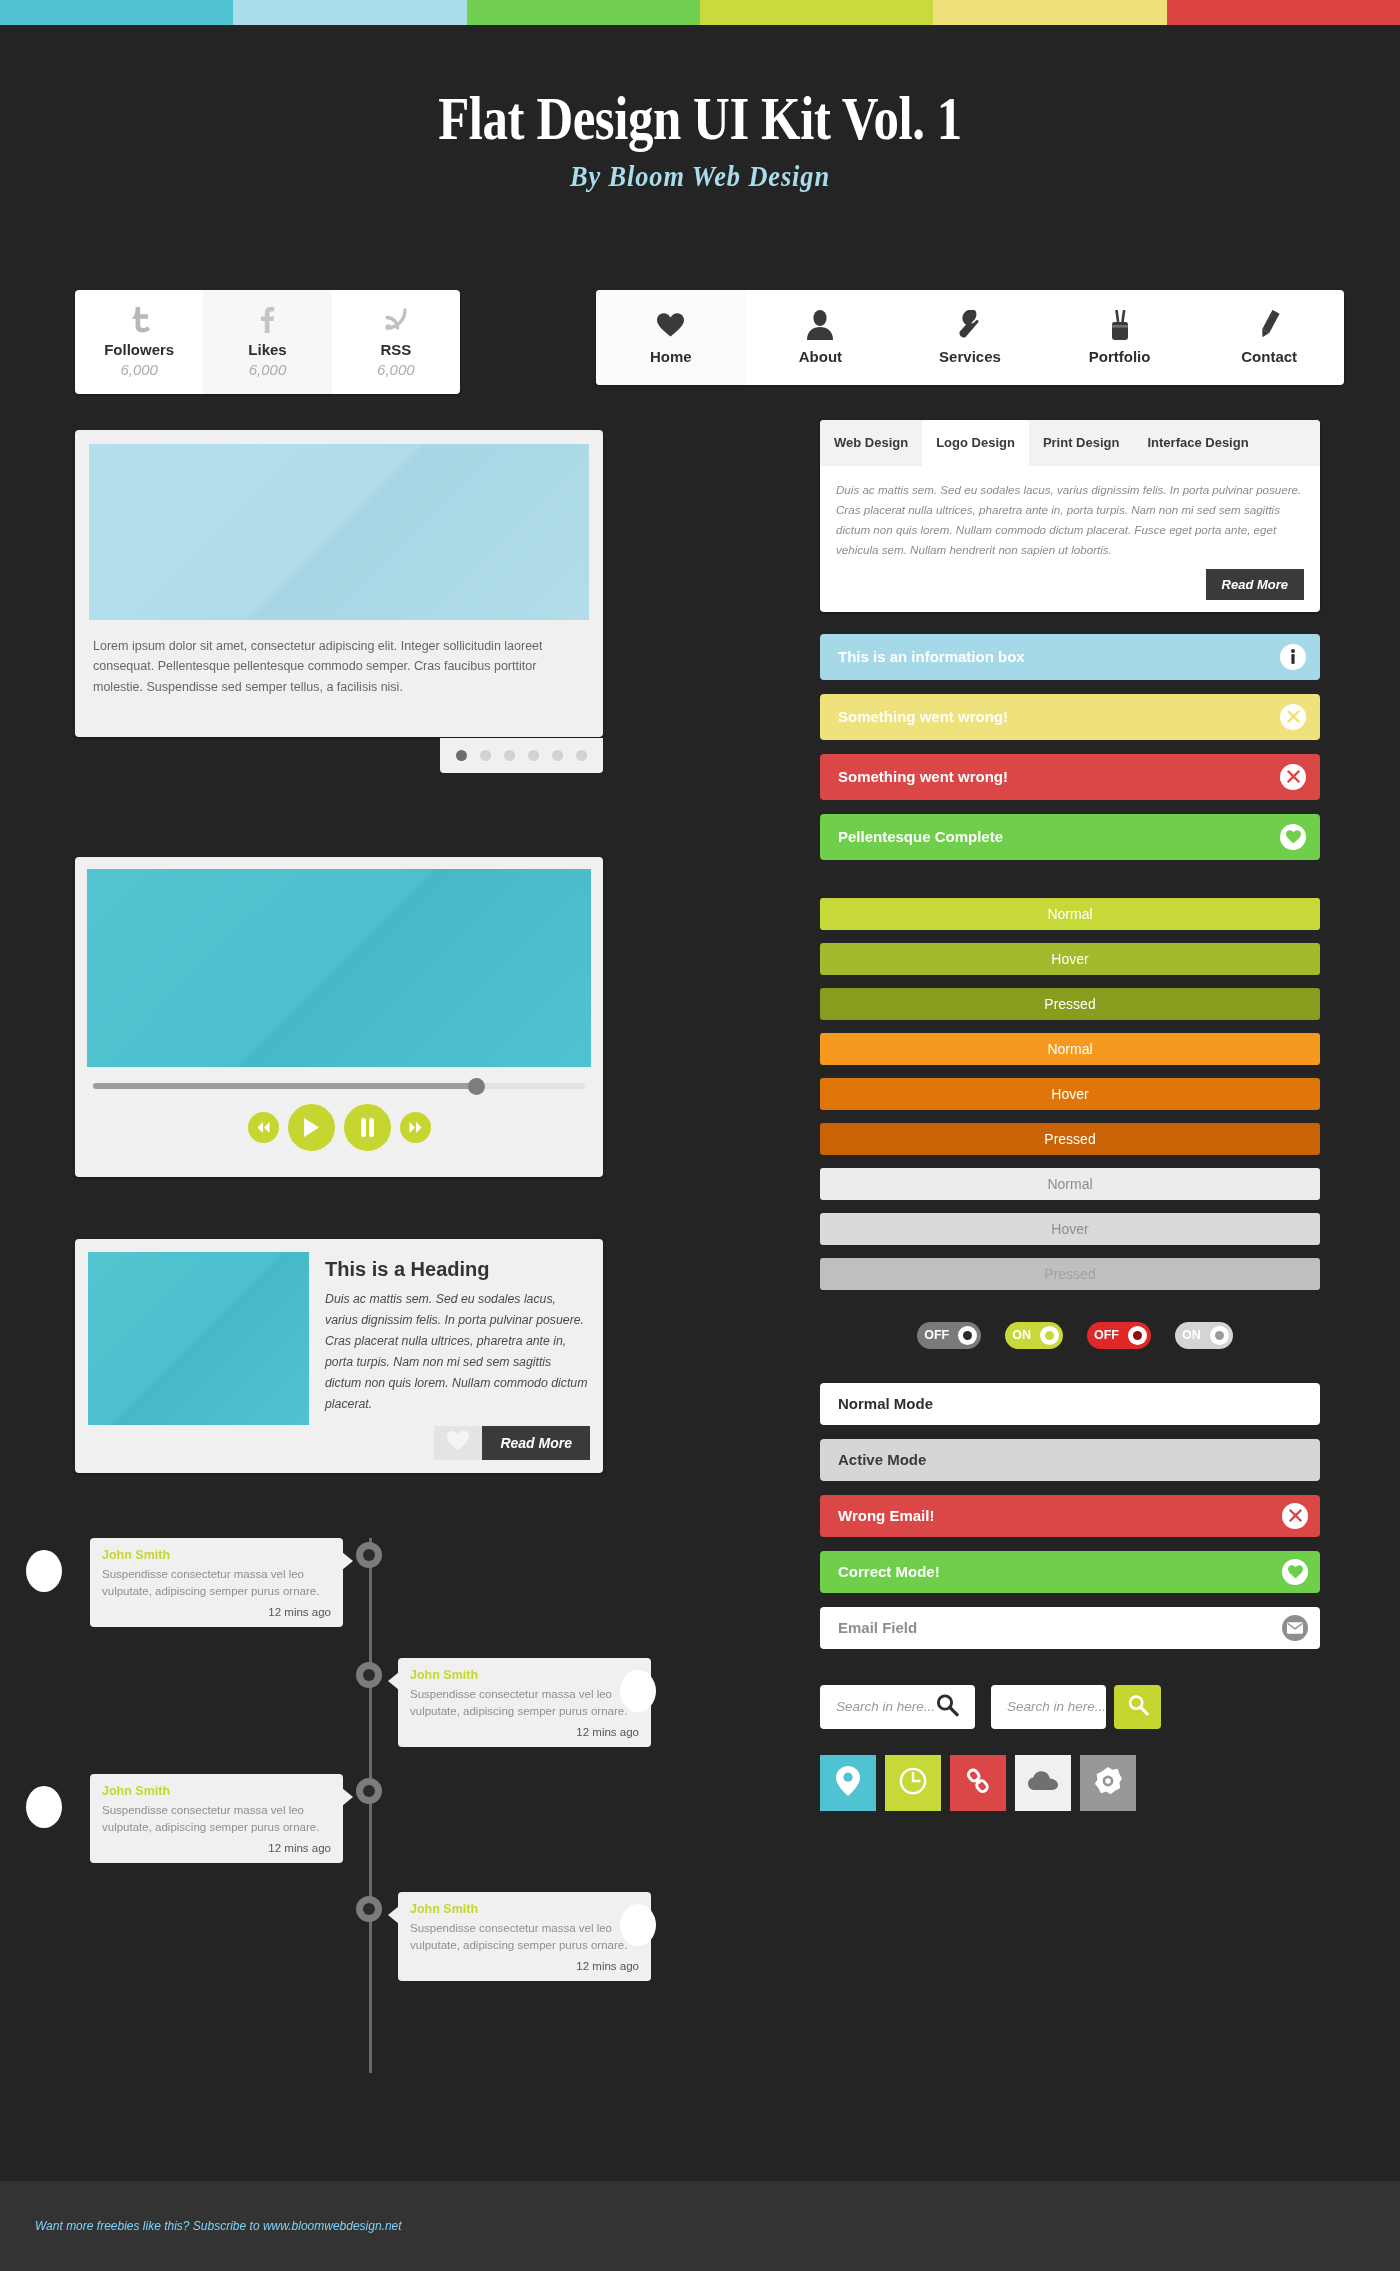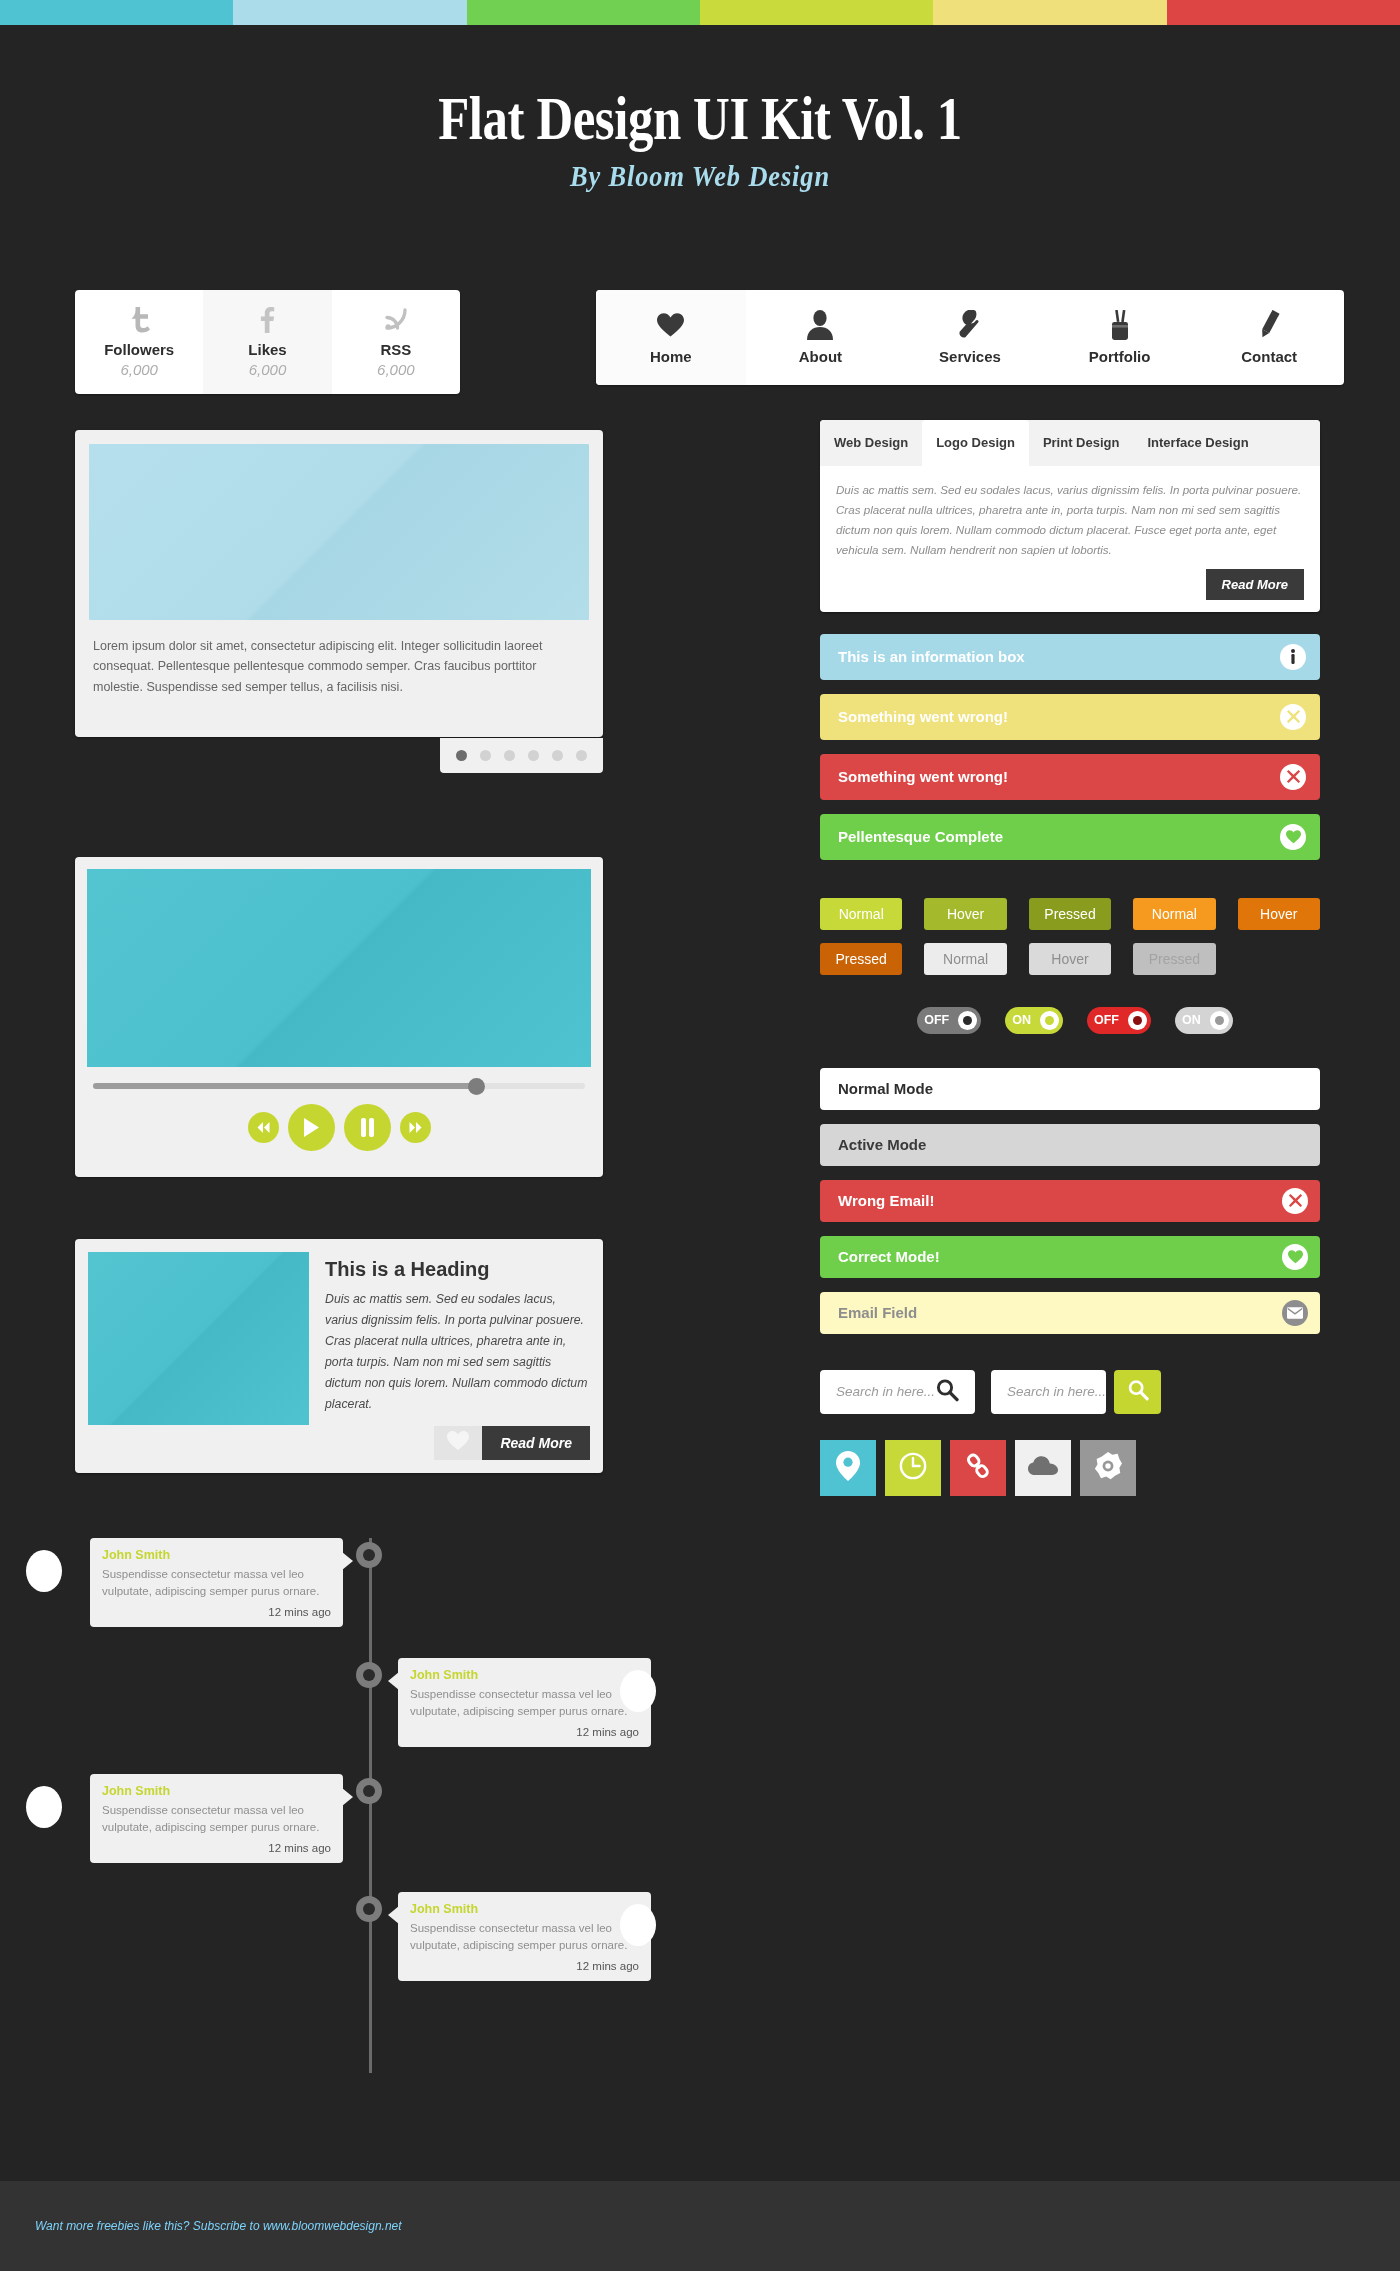--- a/index.html
+++ b/index.html
@@ -140,21 +140,21 @@
   
   .alerts { margin-top: 22px; display: flex; flex-direction: column; gap: 14px; }
   .alert {
     height: 46px; border-radius: 4px; display: flex; align-items: center;
     justify-content: space-between; padding: 0 14px 0 18px;
     color: #fff; font-size: 15px; font-weight: bold;
   }
   .alert-ico { width: 26px; height: 26px; border-radius: 50%; background: #fff; display: flex; align-items: center; justify-content: center; font-size: 15px; font-weight: bold; font-family: "Liberation Serif", serif; }
 
   
-  .btn-grid { margin-top: 38px; display: grid; grid-template-columns: repeat(5, 1fr); gap: 13px 22px; }
+  .btn-grid { margin-top: 38px; display: grid; grid-template-columns: repeat(1, 1fr); gap: 13px 22px; }
   .ui-btn { height: 32px; border-radius: 3px; display: flex; align-items: center; justify-content: center; font-size: 14px; color: #fff; }
 
   
   .toggles { margin-top: 32px; display: flex; gap: 24px; justify-content: center; padding-left: 10px; }
   .toggle { height: 27px; border-radius: 14px; display: flex; align-items: center; padding: 0 4px; gap: 6px; }
   .toggle .lbl { font-size: 12.5px; font-weight: bold; color: #fff; padding: 0 3px; }
   .toggle .knob { width: 19px; height: 19px; border-radius: 50%; background: #fff; display:flex; align-items:center; justify-content:center; }
   .toggle .knob i { width: 9px; height: 9px; border-radius: 50%; display: block; }
 
   
@@ -503,21 +503,21 @@
         </span>
       </div>
       <div class="field" style="background: rgb(111, 207, 74); color: rgb(255, 255, 255);">
         <span>Correct Mode!</span>
         <span class="field-ico" style="background:#ffffff">
           <svg width="15" height="14" viewBox="0 0 22 20">
             <path d="M11 19 C3 13 0 9 0 5.6 C0 2.4 2.4 0 5.4 0 C7.6 0 9.8 1.3 11 3.4 C12.2 1.3 14.4 0 16.6 0 C19.6 0 22 2.4 22 5.6 C22 9 19 13 11 19 Z" fill="#6fcf4a"></path>
           </svg>
         </span>
       </div>
-      <div class="field" style="background: #fef9c3; color: rgb(142, 142, 142);">
+      <div class="field" style="background: #ffffff; color: rgb(142, 142, 142);">
         <span>Email Field</span>
         <span class="field-ico" style="background:#8e8e8e">
           <svg width="16" height="12" viewBox="0 0 18 13">
             <rect x="0" y="0" width="18" height="13" rx="1.5" fill="#ffffff"></rect>
             <path d="M0.8 1.4 L9 7.4 L17.2 1.4" fill="none" stroke="#8e8e8e" stroke-width="1.6"></path>
           </svg>
         </span>
       </div>
     </div>
 

